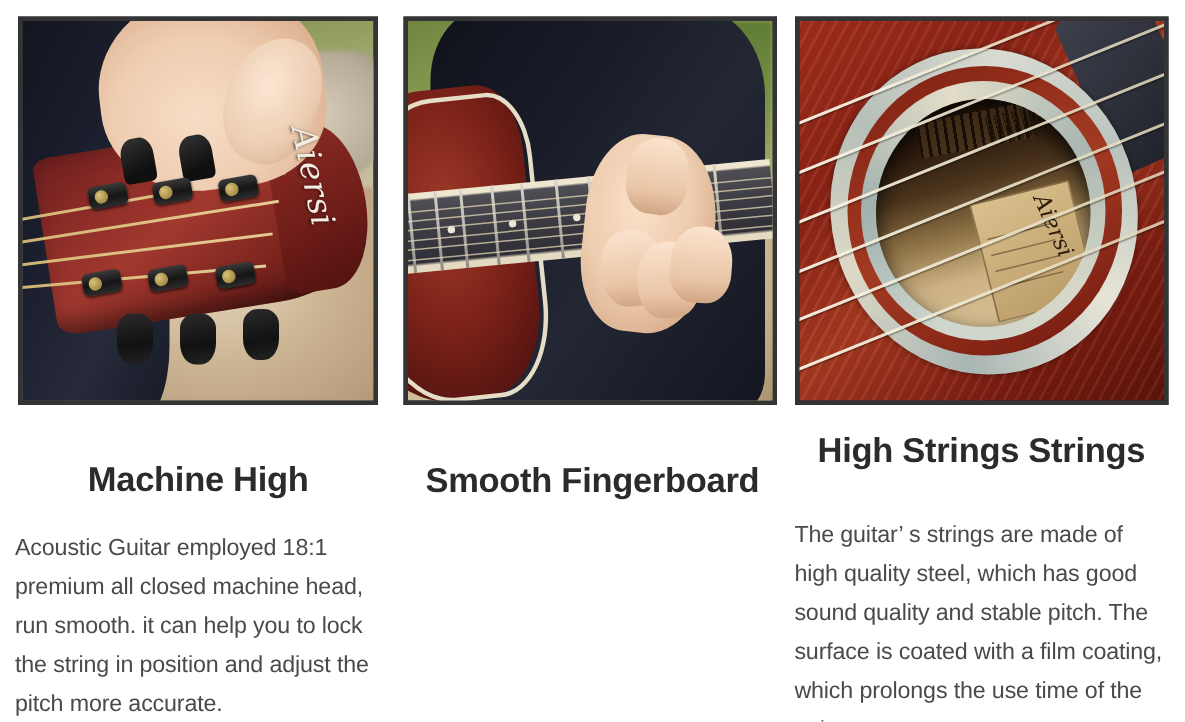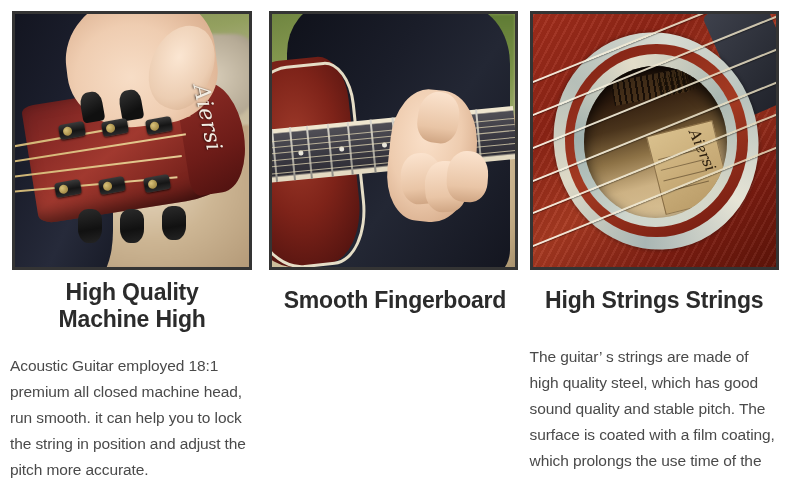--- a/index.html
+++ b/index.html
@@ -25,21 +25,21 @@
   }
   .feature-col {
     position: relative;
     width: 263.3px;
     height: 481px;
     box-sizing: border-box;
     display: flex;
     flex-direction: column;
   }
   .col-1 { padding-left: 12px; padding-right: 11px; }
-  .col-2 { padding-left: 6px;  padding-right: 6px; }
+  .col-2 { padding-left: 6px;  padding-right: 6px; gap: 20px; }
   .col-3 { padding-left: 3px;  padding-right: 11px; }
 
   
   .photo-frame {
     margin-top: 11px;
     width: 240px;
     height: 259px;
     border: 3px solid #343434;
     box-sizing: border-box;
     overflow: hidden;
@@ -335,21 +335,21 @@
 
         <div class="knob" style="left:27%; top:77%;"></div>
         <div class="knob" style="left:45%; top:77%;"></div>
         <div class="knob" style="left:63%; top:76%;"></div>
 
         <div class="p1-logo">Aiersi</div>
       </div>
     </div>
 
     <div class="feature-title">
-      <span>High Quality</span><br>
+      <br>
       <span>Machine High</span>
     </div>
 
     <p class="feature-body">Acoustic Guitar employed 18:1 premium all closed machine head, run smooth. it can help you to lock the string in position and adjust the pitch more accurate.</p>
   </div>
 
   <div class="feature-col col-2">
 
     <div class="photo-frame">
       <div class="photo-inner">

